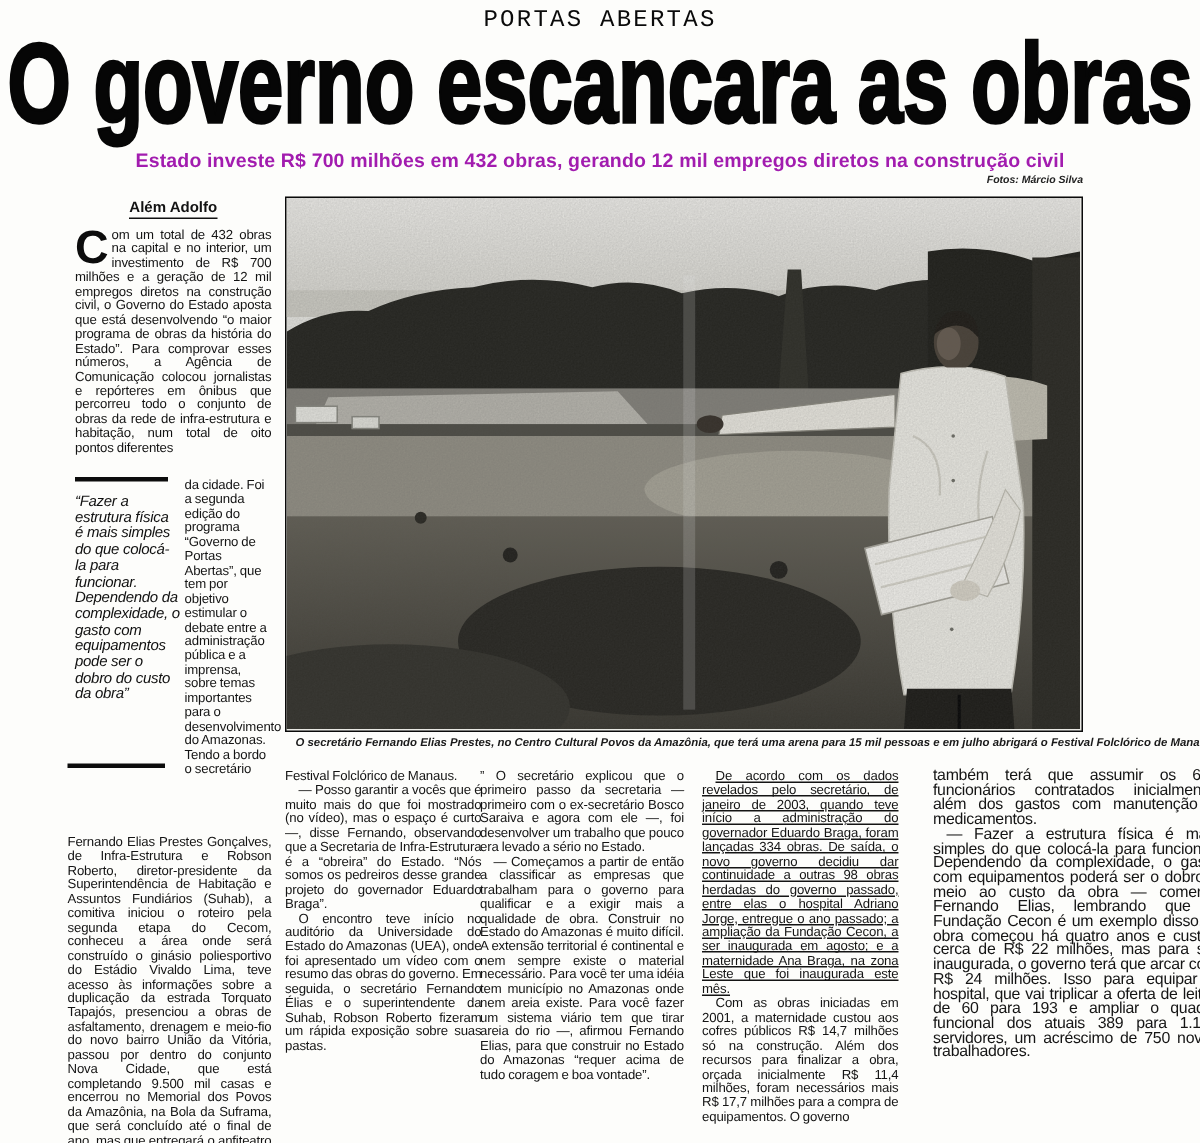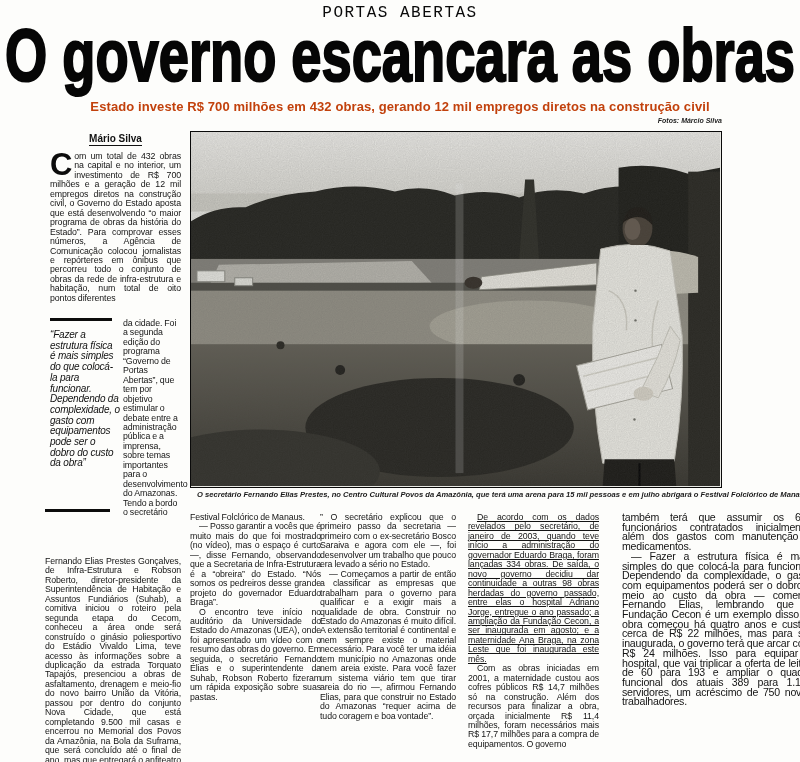--- a/index.html
+++ b/index.html
@@ -17,21 +17,21 @@
     top:4px; left:0; width:800px;
     text-align:center;
     font-size:16px; letter-spacing:1.5px;
     color:#0a0a0a;
     font-family:Liberation Mono, monospace;
   }
   .headline-svg { top:19px; left:0; }
   .subhead {
     top:99px; left:0; width:800px;
     text-align:center;
-    font-size:13px; font-weight:bold; color:#c2410c;
+    font-size:13px; font-weight:bold; color:#a21caf;
     letter-spacing:0.1px;
   }
   .photo-credit {
     top:117px; left:190px; width:532px;
     text-align:right;
     font-size:7px; font-style:italic; font-weight:bold; color:#222;
   }
   .byline {
     top:133px; left:50px; width:131px;
     text-align:center; font-size:10px; font-weight:bold;
@@ -92,21 +92,21 @@
 <div class="abs kicker">PORTAS ABERTAS</div>
 
 <svg class="abs headline-svg" width="800" height="80">
   <text x="400" y="62" text-anchor="middle" textLength="790" lengthAdjust="spacingAndGlyphs" font-family="Liberation Sans, sans-serif" font-size="75" font-weight="bold" fill="#060606" stroke="#060606" stroke-width="2.2">O governo escancara as obras</text>
 </svg>
 
 <div class="abs subhead">Estado investe R$ 700 milhões em 432 obras, gerando 12 mil empregos diretos na construção civil</div>
 
 <div class="abs photo-credit">Fotos: Márcio Silva</div>
 
-<div class="abs byline"><span>Mário Silva</span></div>
+<div class="abs byline"><span>Além Adolfo</span></div>
 
 <div class="abs bodycol lead">
   <span class="dropcap">C</span><span>om um total de 432 obras na capital e no interior, um investimento de R$ 700 milhões e a geração de 12 mil empregos diretos na construção civil, o Governo do Estado aposta que está desenvolvendo “o maior programa de obras da história do Estado”. Para comprovar esses números, a Agência de Comunicação colocou jornalistas e repórteres em ônibus que percorreu todo o conjunto de obras da rede de infra-estrutura e habitação, num total de oito pontos diferentes</span>
 </div>
 
 <div class="abs rule rule-top"></div>
 
 <div class="abs pullquote">“Fazer a estrutura física é mais simples do que colocá-la para funcionar. Dependendo da complexidade, o gasto com equipamentos pode ser o dobro do custo da obra”</div>
 
 <div class="abs bodycol wrapstrip">da cidade. Foi a segunda edição do programa “Governo de Portas Abertas”, que tem por objetivo estimular o debate entre a administração pública e a imprensa, sobre temas importantes para o desenvolvimento do Amazonas. Tendo a bordo o secretário</div>

